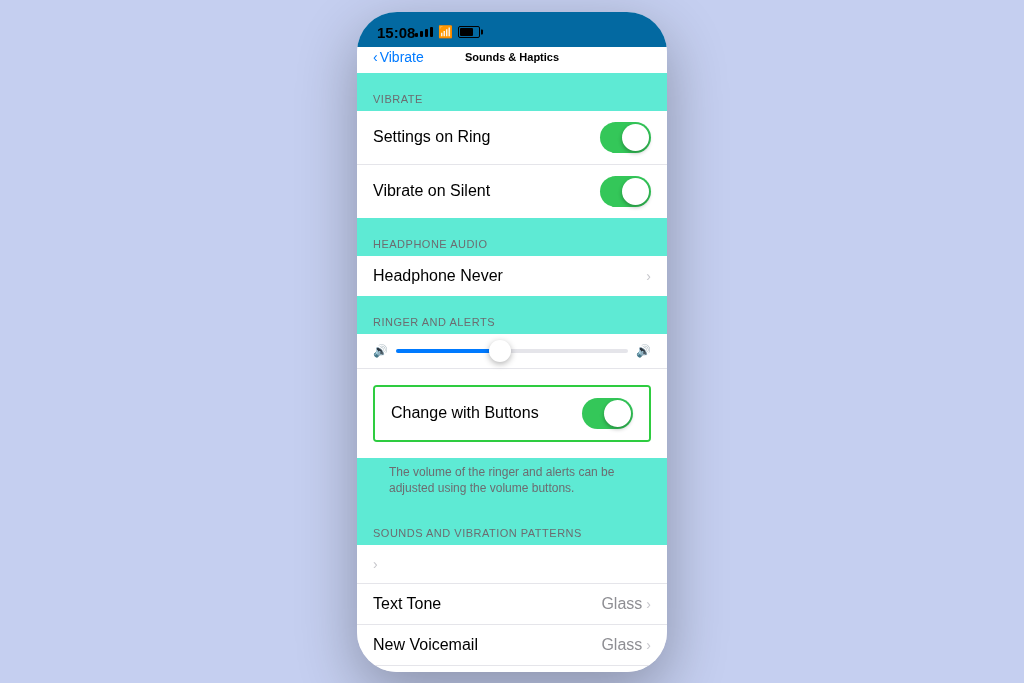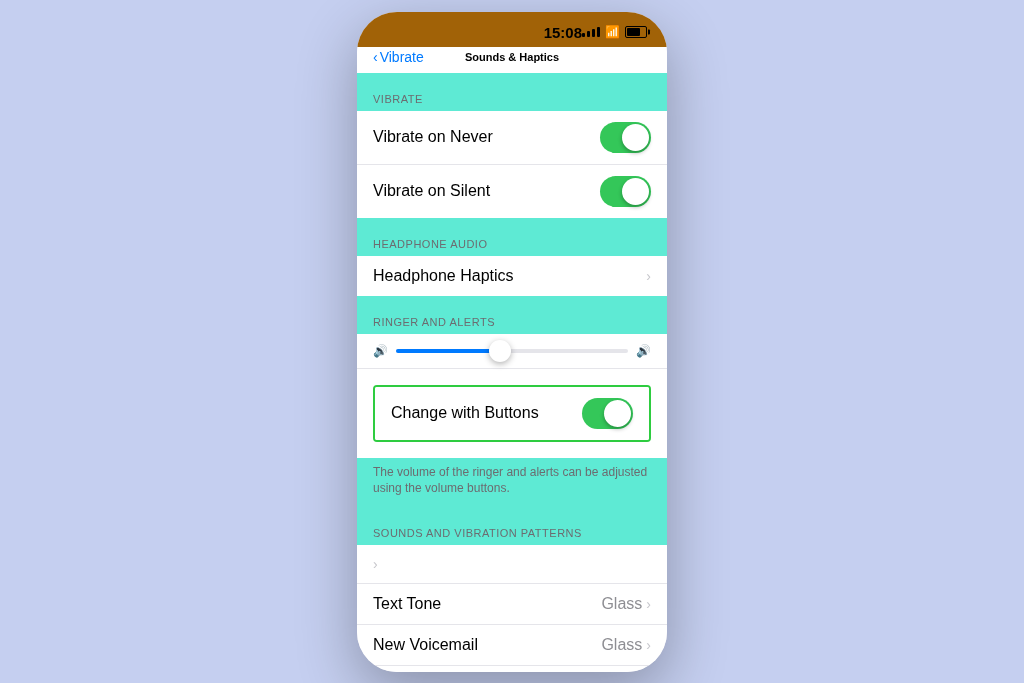--- a/index.html
+++ b/index.html
@@ -20,23 +20,23 @@
       background: #f2f2f7;
       border-radius: 40px;
       overflow: hidden;
       box-shadow: 0 20px 60px rgba(0,0,0,0.3);
       height: 660px;
       display: flex;
       flex-direction: column;
     }
 
     .status-bar {
-      background: #a16207;
-      display: flex;
-      justify-content: flex-end;
+      background: #0369a1;
+      display: flex;
+      justify-content: flex-start;
       align-items: center;
       padding: 12px 20px 6px;
     }
 
     .status-time {
       font-size: 15px;
       font-weight: 600;
       color: #000;
     }
 
@@ -251,21 +251,21 @@
     .highlighted-row {
       border: 2.5px solid #2ecc40;
       border-radius: 4px;
       overflow: hidden;
       margin: 0;
     }
 
     .note-text {
       font-size: 12px;
       color: #6c6c70;
-      padding: 6px 16px 10px;
+      padding: 6px 32px 10px;
       line-height: 1.4;
     }
 
     
     .ringtone-value {
       font-size: 13px;
       color: #8e8e93;
     }
 
     .row-left {
@@ -302,39 +302,39 @@
     </div>
     <span class="nav-title">Sounds &amp; Haptics</span>
   </div>
 
   <div class="content">
 
     <div class="section">
       <div class="section-label">VIBRATE</div>
       <div class="card">
         <div class="row">
-          <span class="row-label">Vibrate on Never</span>
+          <span class="row-label">Settings on Ring</span>
           <div class="toggle on">
             <div class="toggle-knob"></div>
           </div>
         </div>
         <div class="row">
           <span class="row-label">Vibrate on Silent</span>
           <div class="toggle on">
             <div class="toggle-knob"></div>
           </div>
         </div>
       </div>
     </div>
 
     <div class="section">
       <div class="section-label">HEADPHONE AUDIO</div>
       <div class="card">
         <div class="row">
-          <span class="row-label">Headphone Haptics</span>
+          <span class="row-label">Headphone Never</span>
           <div class="row-value">
             <span class="chevron">›</span>
           </div>
         </div>
       </div>
     </div>
 
     <div class="section">
       <div class="section-label">RINGER AND ALERTS</div>
       <div class="card">

